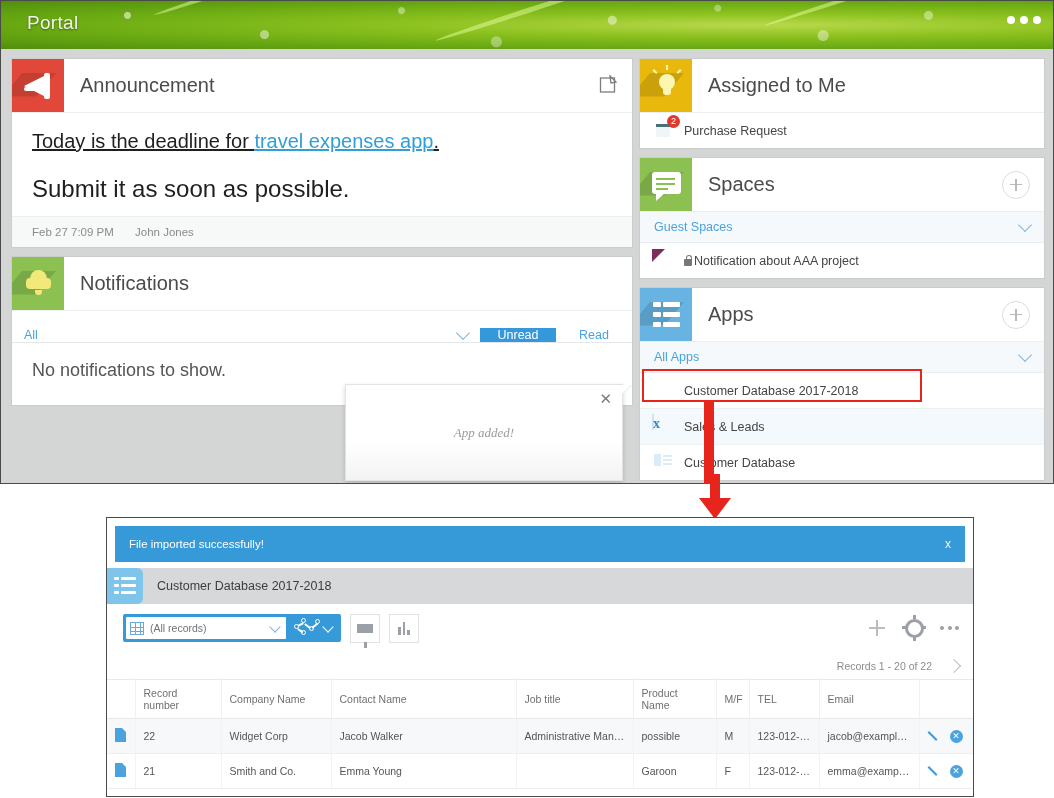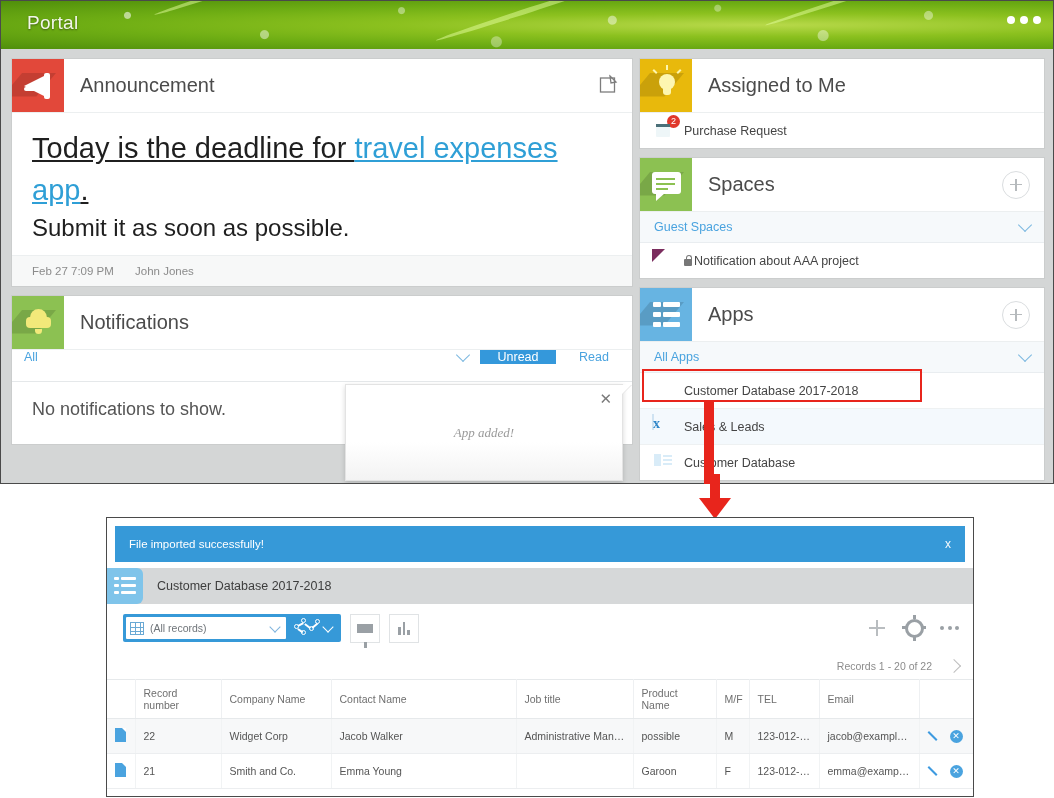--- a/index.html
+++ b/index.html
@@ -82,29 +82,29 @@
     border-right:9px solid transparent;}
   .chatline{position:absolute;background:#8cc152;height:2px;left:16px;}
 
   .applist-ico{position:absolute;left:13px;top:14px;width:27px;height:25px;}
   .applist-ico b{position:absolute;left:0;width:27px;height:5px;background:#fff;display:block;border-radius:1px;}
   .applist-ico b.l{left:0;width:8px;}
   .applist-ico b.r{left:10px;width:17px;}
 
   
   .ann-body{padding:14px 20px 10px 20px;}
-  .ann-line1{font-size:29px;color:#1f1f1f;line-height:1.45;margin:0 0 0 0;}
+  .ann-line1{font-size:20px;color:#1f1f1f;line-height:1.45;margin:0 0 16px 0;}
   .ann-line1 .u{text-decoration:underline;}
   .ann-link{color:#2f9fd6;text-decoration:underline;}
   .ann-line2{font-size:24px;color:#1f1f1f;line-height:1.4;margin:0;}
   .ann-meta{background:#f7f8f8;border-top:1px solid #eceff0;padding:9px 20px;font-size:11.5px;color:#8b8b8b;}
   .ann-meta span{margin-right:18px;}
 
   
-  .notif-tabs{display:flex;align-items:flex-start;height:31px;border-bottom:1px solid #e5e8ea;background:#fff;}
+  .notif-tabs{display:flex;align-items:flex-end;height:31px;border-bottom:1px solid #e5e8ea;background:#fff;}
   .notif-filter{flex:1;display:flex;align-items:center;justify-content:space-between;
     padding:0 12px;font-size:12.5px;color:#4aa3df;cursor:pointer;}
   .chev{width:9px;height:9px;border-right:1.6px solid #7bb8e0;border-bottom:1.6px solid #7bb8e0;
     transform:rotate(45deg);margin-bottom:4px;}
   .notif-btn{width:76px;display:flex;align-items:center;justify-content:center;font-size:12.5px;cursor:pointer;}
   .notif-btn.active{background:#3498db;color:#fff;}
   .notif-btn.idle{color:#4aa3df;background:#fff;}
   .notif-empty{padding:17px 20px 24px 20px;font-size:18px;color:#555;}
 
   

